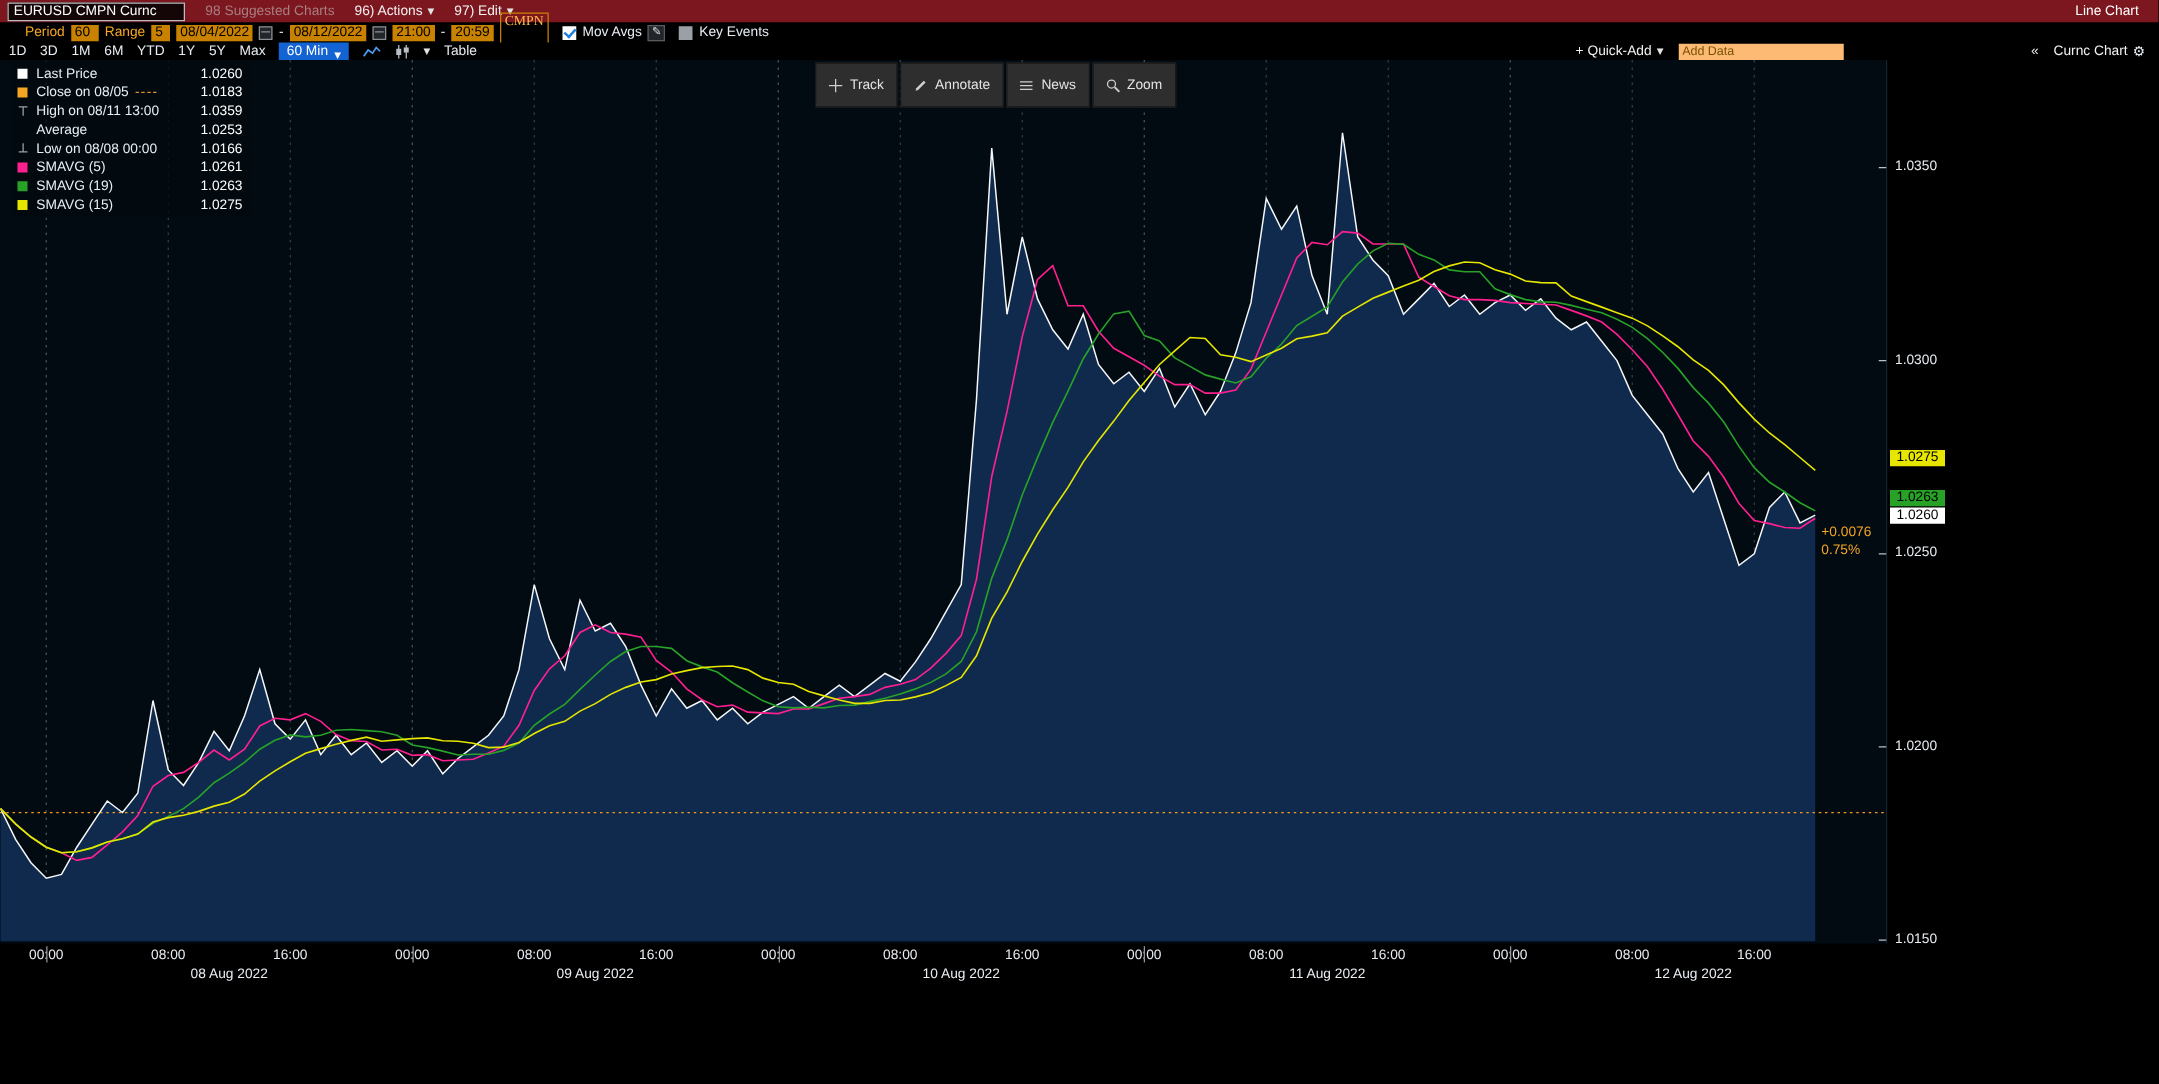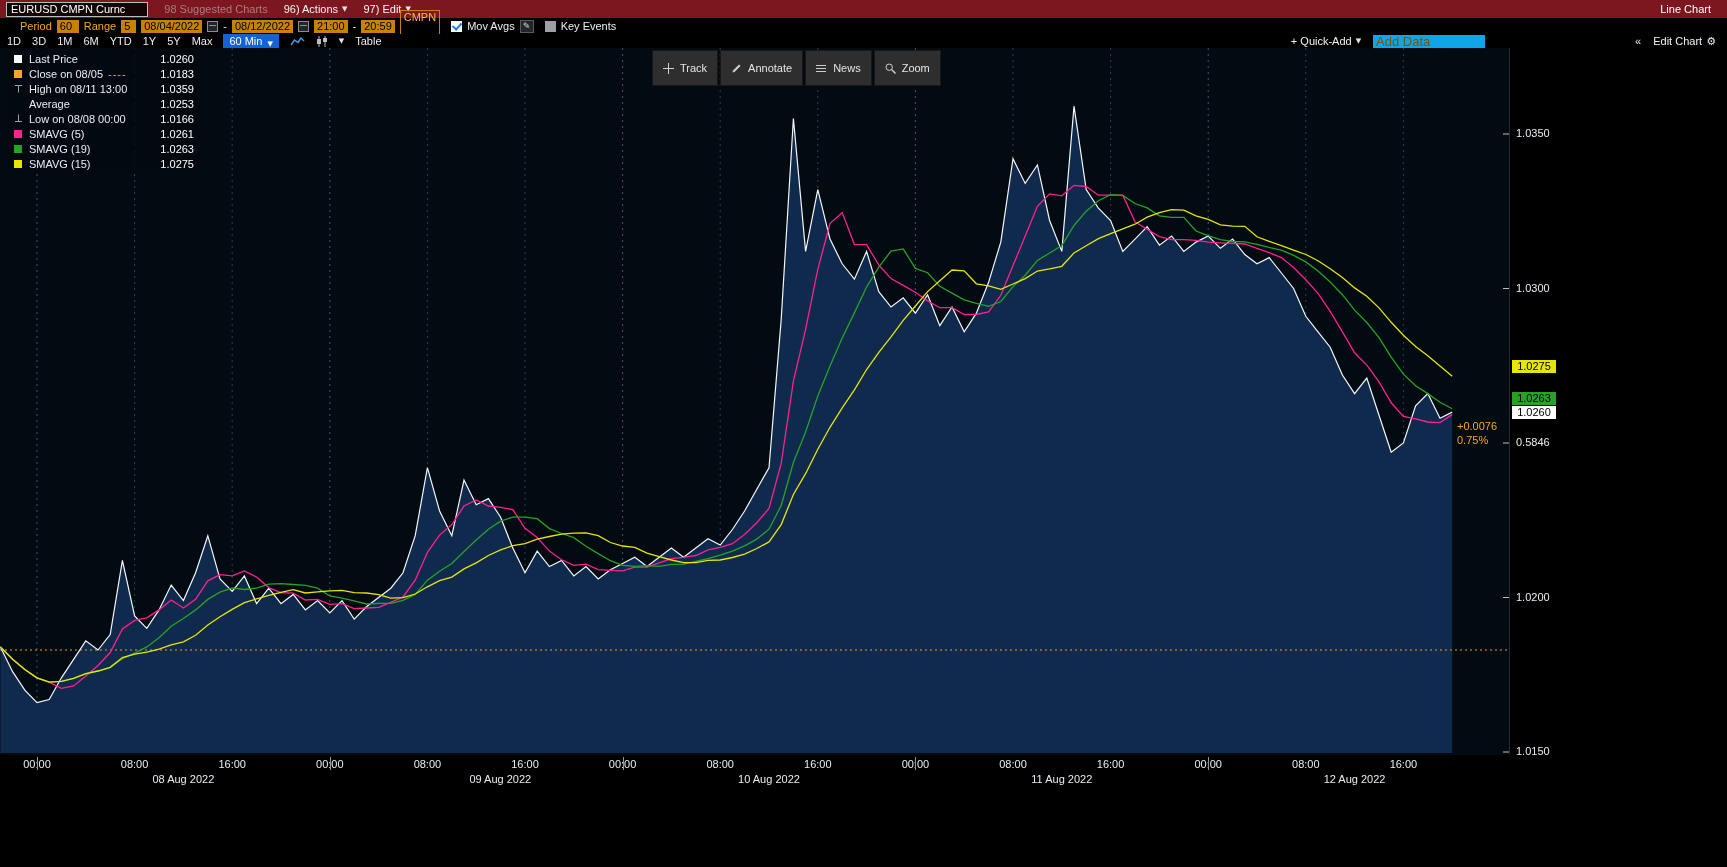--- a/index.html
+++ b/index.html
@@ -17,38 +17,38 @@
   .menu-item{display:flex;align-items:center;gap:4px;color:#f2f2f2;cursor:default;}
   .caret{font-size:7px;color:#e3e3e3;font-family:"DejaVu Sans",sans-serif;line-height:1;}
   .titlebar-right{margin-left:auto;color:#fff;padding-right:10px;}
   
   .settingsbar{position:absolute;left:0;top:18px;width:100%;height:16px;background:#000;
     display:flex;align-items:center;gap:5px;padding:0 20px;}
   .amber-label{color:#f5a623;}
   .amber-box{background:#c98200;color:#000;height:13px;line-height:13px;padding:0 3px;display:inline-block;}
   .cal-icon{width:11px;height:11px;border:1px solid #8a8f94;background:#22262b;position:relative;display:inline-block;}
   .cal-icon::before{content:"";position:absolute;left:1px;right:1px;top:3px;height:1px;background:#8a8f94;}
-  .cmpn-box{border:1px solid #c98200;color:#ffb84d;height:32px;line-height:12px;padding:0 3px;}
+  .cmpn-box{border:1px solid #c98200;color:#ffb84d;height:32px;line-height:12px;padding:0 3px;font-family:Liberation Serif, serif;}
   .checkbox{width:11px;height:11px;background:#fff;position:relative;display:inline-block;margin-left:6px;}
   .checkbox.checked::after{content:"";position:absolute;left:3px;top:0;width:4px;height:7px;
     border-right:2px solid #1e7fe0;border-bottom:2px solid #1e7fe0;transform:rotate(42deg);}
   .checkbox.unchecked{background:#9aa0a6;}
   .pencil-box{width:14px;height:13px;background:#22262b;border:1px solid #565b61;color:#ddd;
     font-size:9px;line-height:11px;text-align:center;font-family:"DejaVu Sans",sans-serif;display:inline-block;}
   .white-label{color:#e8edf2;}
   
   .toolbar{position:absolute;left:0;top:34px;width:100%;height:14px;background:#000;
     display:flex;align-items:center;gap:11px;padding:0 7px;}
   .range-tab{color:#e8edf2;cursor:default;}
   .interval-btn{background:#1463d2;color:#fff;height:14px;line-height:14px;padding:0 6px;
     display:flex;align-items:flex-end;gap:5px;}
   .tb-icon{display:inline-flex;align-items:center;}
   .toolbar-right{margin-left:auto;display:flex;align-items:center;gap:12px;padding-right:4px;}
-  .add-data{width:112px;height:13px;background:#0ea5e9;border:none;color:#5a3c00;
-    font-size:13px;padding:0 3px;font-family:"Liberation Sans",sans-serif;outline:none;}
+  .add-data{width:132px;height:13px;background:#fdba74;border:none;color:#5a3c00;
+    font-size:10px;padding:0 3px;font-family:"Liberation Sans",sans-serif;outline:none;}
   .add-data::placeholder{color:#7a5200;opacity:1;}
   .collapse-btn{margin-left:138px;color:#e8edf2;}
   .gear{font-family:"DejaVu Sans",sans-serif;font-size:11px;color:#e8edf2;}
   
   .chart{position:absolute;left:0;top:48px;width:1727px;height:707px;}
   #plot{position:absolute;left:0;top:0;display:block;}
   .y-strip{position:absolute;left:1510px;top:0;width:217px;height:707px;background:#000;}
   .ylab{position:absolute;left:6px;color:#e8edf2;}
   .badge{position:absolute;left:2px;width:44px;height:13px;line-height:13px;text-align:center;font-size:11px;}
   .chg{position:absolute;left:1457px;top:371px;color:#f5a623;line-height:14px;}
@@ -140,21 +140,21 @@
     <span class="caret">▼</span>
     <span class="range-tab">Table</span>
     <div class="toolbar-right">
       <span class="menu-item">
         <span>+ Quick-Add</span>
         <span class="caret">▼</span>
       </span>
       <input class="add-data" placeholder="Add Data" style="">
       <span class="collapse-btn">«</span>
       <span class="menu-item">
-        <span>Edit Chart</span>
+        <span>Curnc Chart</span>
         <span class="gear">⚙</span>
       </span>
     </div>
   </div>
 
   <div class="chart">
     <svg id="plot" width="1510" height="707" style="background: rgb(2, 10, 18);">
         <line x1="37.0" x2="37.0" y1="0" y2="707" stroke="#49545f" stroke-width="1" stroke-dasharray="2,4"></line>
         <line x1="134.6" x2="134.6" y1="0" y2="707" stroke="#353f4a" stroke-width="1" stroke-dasharray="2,4"></line>
         <line x1="232.2" x2="232.2" y1="0" y2="707" stroke="#353f4a" stroke-width="1" stroke-dasharray="2,4"></line>
@@ -179,21 +179,21 @@
         <line x1="1509.5" x2="1509.5" y1="0" y2="707" stroke="#232c35"></line>
         <line x1="1503" x2="1509" y1="86.0" y2="86.0" stroke="#b9c0c6"></line>
         <line x1="1503" x2="1509" y1="240.5" y2="240.5" stroke="#b9c0c6"></line>
         <line x1="1503" x2="1509" y1="395.0" y2="395.0" stroke="#b9c0c6"></line>
         <line x1="1503" x2="1509" y1="549.5" y2="549.5" stroke="#b9c0c6"></line>
         <line x1="1503" x2="1509" y1="704.0" y2="704.0" stroke="#b9c0c6"></line>
       </svg>
     <div class="y-strip" id="y-strip">
         <div class="ylab" style="top: 79px;">1.0350</div>
         <div class="ylab" style="top: 233.5px;">1.0300</div>
-        <div class="ylab" style="top: 388px;">0.5846</div>
+        <div class="ylab" style="top: 388px;">1.0250</div>
         <div class="ylab" style="top: 542.5px;">1.0200</div>
         <div class="ylab" style="top: 697px;">1.0150</div>
         <div class="badge" style="top: 311.75px; background: rgb(230, 230, 0); color: rgb(0, 0, 0);">1.0275</div>
         <div class="badge" style="top: 344.195px; background: rgb(39, 162, 39); color: rgb(0, 0, 0);">1.0263</div>
         <div class="badge" style="top: 358.1px; background: rgb(255, 255, 255); color: rgb(0, 0, 0);">1.0260</div>
       </div>
     <div class="legend" id="legend">
         <div class="lrow">
           <span class="lmark">
             <span class="sq" style="background: rgb(255, 255, 255);"></span>
@@ -315,20 +315,20 @@
       <div class="xtime" style="left: 795.8px;">16:00</div>
       <div class="xtime" style="left: 893.4px;">00:00</div>
       <div class="xsep" style="left: 915px;"></div>
       <div class="xtime" style="left: 991px;">08:00</div>
       <div class="xtime" style="left: 1088.6px;">16:00</div>
       <div class="xtime" style="left: 1186.2px;">00:00</div>
       <div class="xsep" style="left: 1208px;"></div>
       <div class="xtime" style="left: 1283.8px;">08:00</div>
       <div class="xtime" style="left: 1381.4px;">16:00</div>
       <div class="xdate" style="left: 128.4px;">08 Aug 2022</div>
-      <div class="xdate" style="left: 421.2px; text-align: right;">09 Aug 2022</div>
+      <div class="xdate" style="left: 421.2px;">09 Aug 2022</div>
       <div class="xdate" style="left: 714px;">10 Aug 2022</div>
       <div class="xdate" style="left: 1006.8px;">11 Aug 2022</div>
       <div class="xdate" style="left: 1299.6px;">12 Aug 2022</div>
     </div>
 
   <div class="footer"></div>
 </div>
 
 </body></html>

